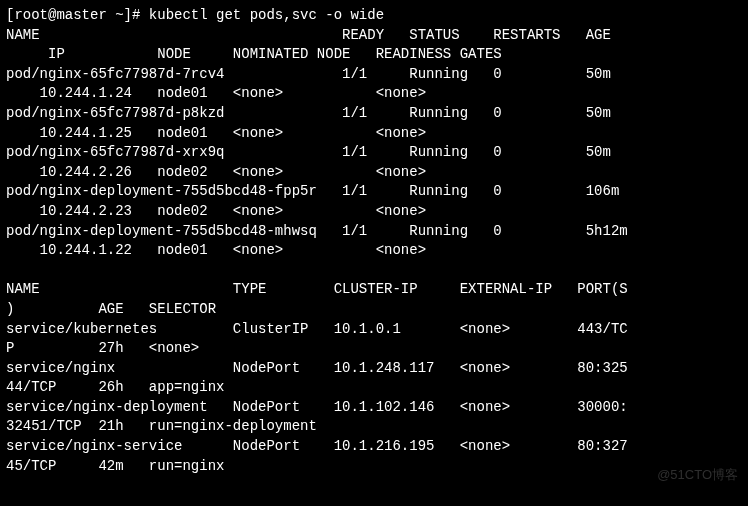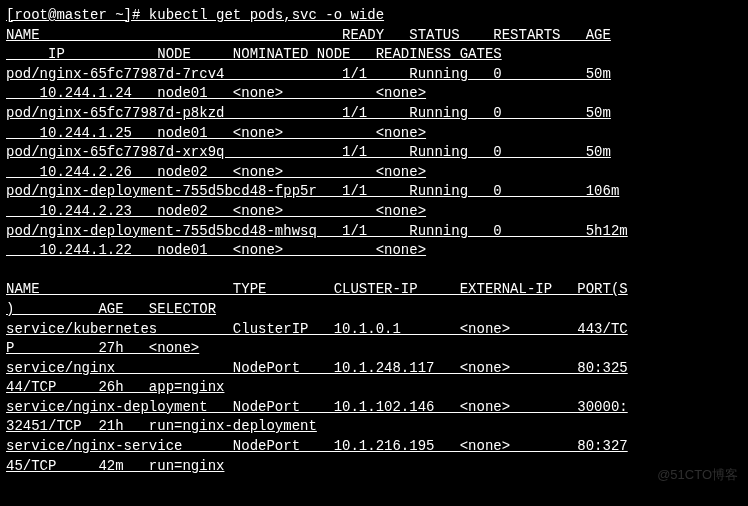--- a/index.html
+++ b/index.html
@@ -9,21 +9,20 @@
     font-family:"Consolas","Courier New",monospace;
     font-size:14px;
     line-height:1.4;
     width:748px;
     height:506px;
     overflow:hidden;
   }
   .term{
     white-space:pre;
     padding:6px 4px 4px 6px;
-    text-decoration:underline;
   }
   .watermark{
     position:absolute;
     right:10px;
     bottom:22px;
     color:#555;
     font-family:sans-serif;
     font-size:13px;
     opacity:.55;
     margin-left:40px;

